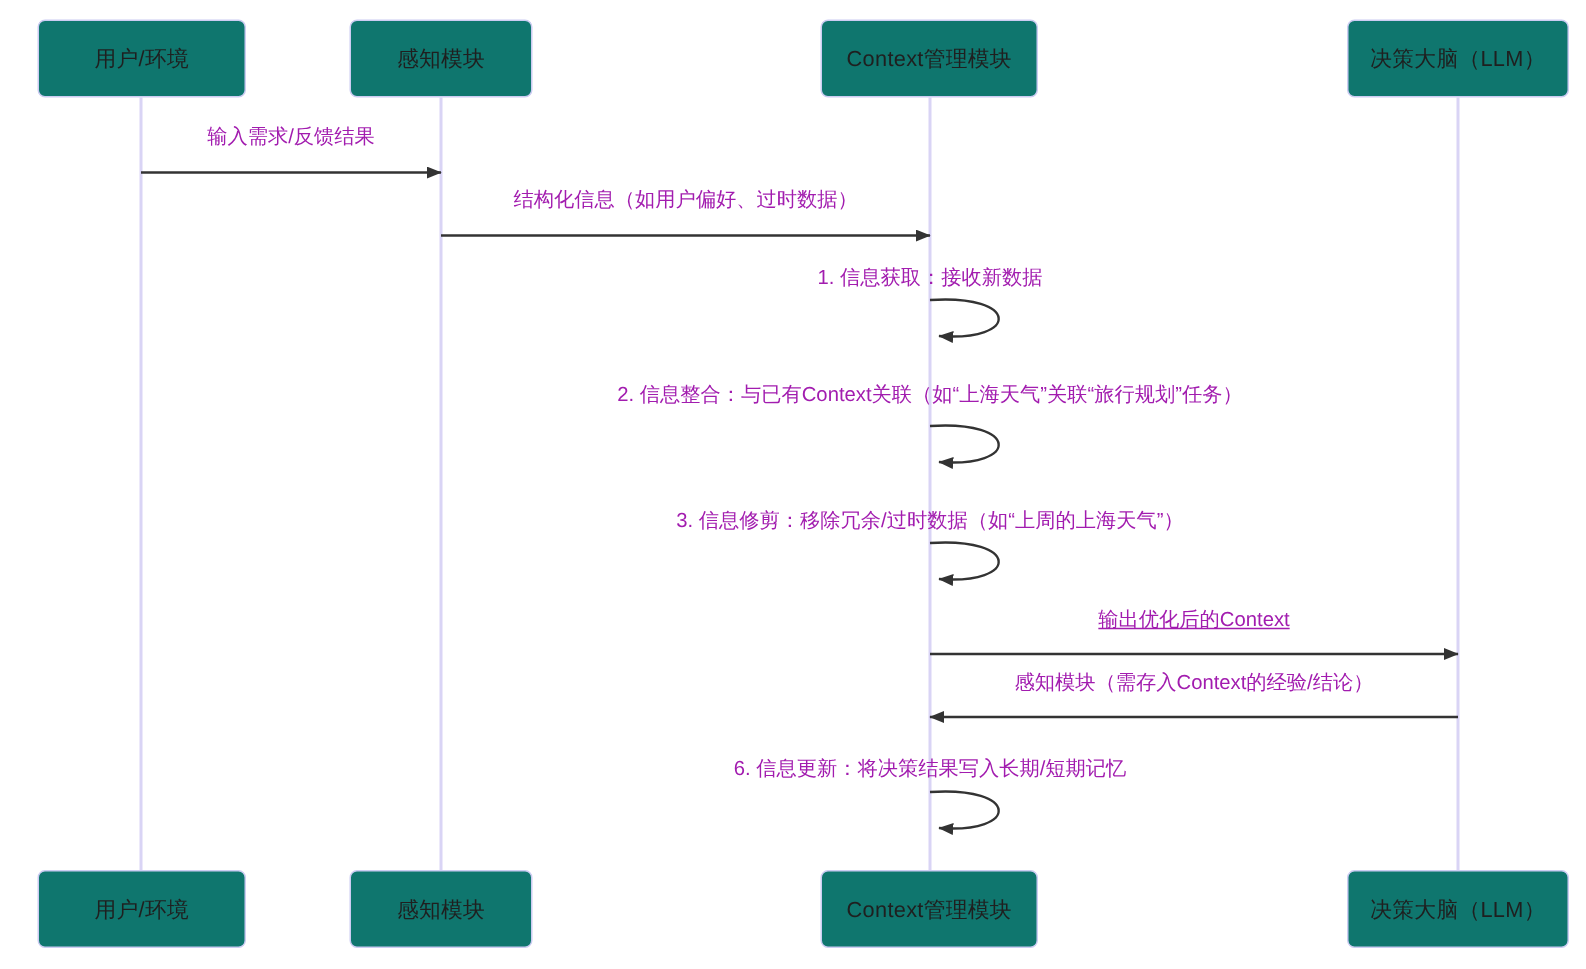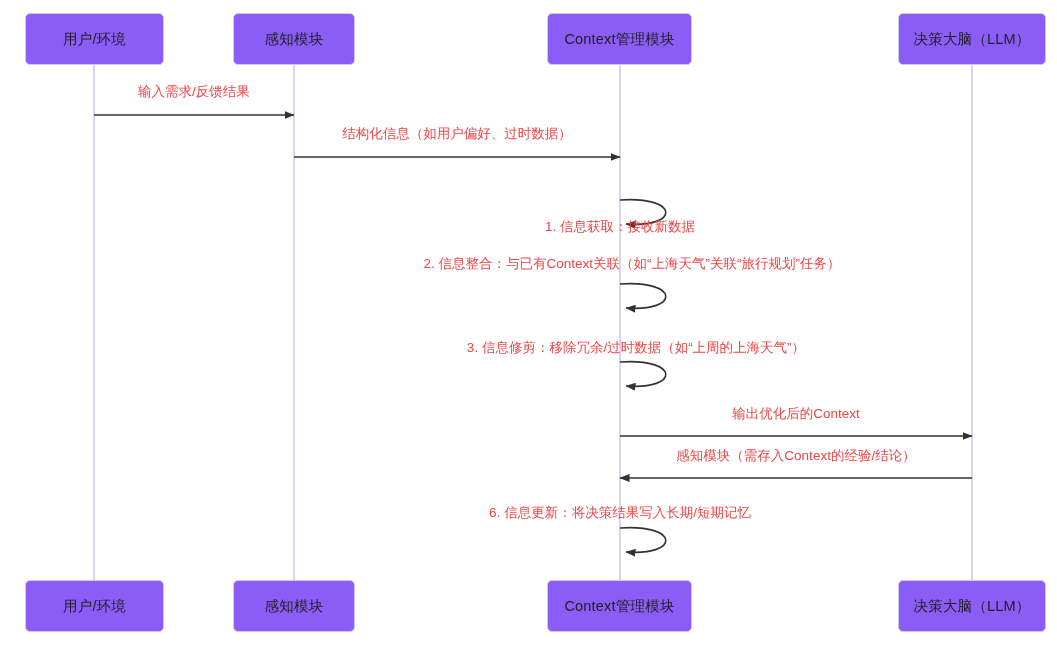--- a/index.html
+++ b/index.html
@@ -23,34 +23,34 @@
     position: absolute;
     left: 0;
     top: 0;
     width: 1057px;
     height: 646px;
     overflow: visible;
   }
   .participant-box {
     position: absolute;
     box-sizing: border-box;
-    background: #8b5cf6;
+    background: #0f766e;
     border: 1px solid #ccccf2;
     border-radius: 5px;
     display: flex;
     align-items: center;
     justify-content: center;
     color: #1f1f1f;
     font-size: 14.5px;
     letter-spacing: 0.2px;
     white-space: nowrap;
   }
   .msg-label {
     position: absolute;
-    color: #ef4444;
+    color: #a21caf;
     font-size: 13.5px;
     white-space: nowrap;
     line-height: 1;
     transform: translate(-50%, -100%);
   }
 </style>
 </head>
 <body>
 
 <div id="diagram">
@@ -106,21 +106,21 @@
       <div class="participant-box" style="left: 547px; top: 580px; width: 145px; height: 52px;">
         <span>Context管理模块</span>
       </div>
       <div class="participant-box" style="left: 898px; top: 580px; width: 148px; height: 52px;">
         <span>决策大脑（LLM）</span>
       </div>
     </div>
   <div id="labels">
       <div class="msg-label" style="left: 194px; top: 98px;">输入需求/反馈结果</div>
       <div class="msg-label" style="left: 457px; top: 140px;">结构化信息（如用户偏好、过时数据）</div>
-      <div class="msg-label" style="left: 620px; top: 192px; margin-top: 41px;">1. 信息获取：接收新数据</div>
-      <div class="msg-label" style="left: 620px; top: 270px; margin-left: 12px;">2. 信息整合：与已有Context关联（如“上海天气”关联“旅行规划”任务）</div>
-      <div class="msg-label" style="left: 620px; top: 354px; margin-left: 16px;">3. 信息修剪：移除冗余/过时数据（如“上周的上海天气”）</div>
-      <div class="msg-label" style="left: 796px; top: 420px;">输出优化后的Context</div>
+      <div class="msg-label" style="left: 620px; top: 192px;">1. 信息获取：接收新数据</div>
+      <div class="msg-label" style="left: 620px; top: 270px;">2. 信息整合：与已有Context关联（如“上海天气”关联“旅行规划”任务）</div>
+      <div class="msg-label" style="left: 620px; top: 354px;">3. 信息修剪：移除冗余/过时数据（如“上周的上海天气”）</div>
+      <div class="msg-label" style="left: 796px; top: 420px; text-decoration: underline;">输出优化后的Context</div>
       <div class="msg-label" style="left: 796px; top: 462px;">感知模块（需存入Context的经验/结论）</div>
       <div class="msg-label" style="left: 620px; top: 519px;">6. 信息更新：将决策结果写入长期/短期记忆</div>
     </div>
 
 </div>
 
 </body></html>

